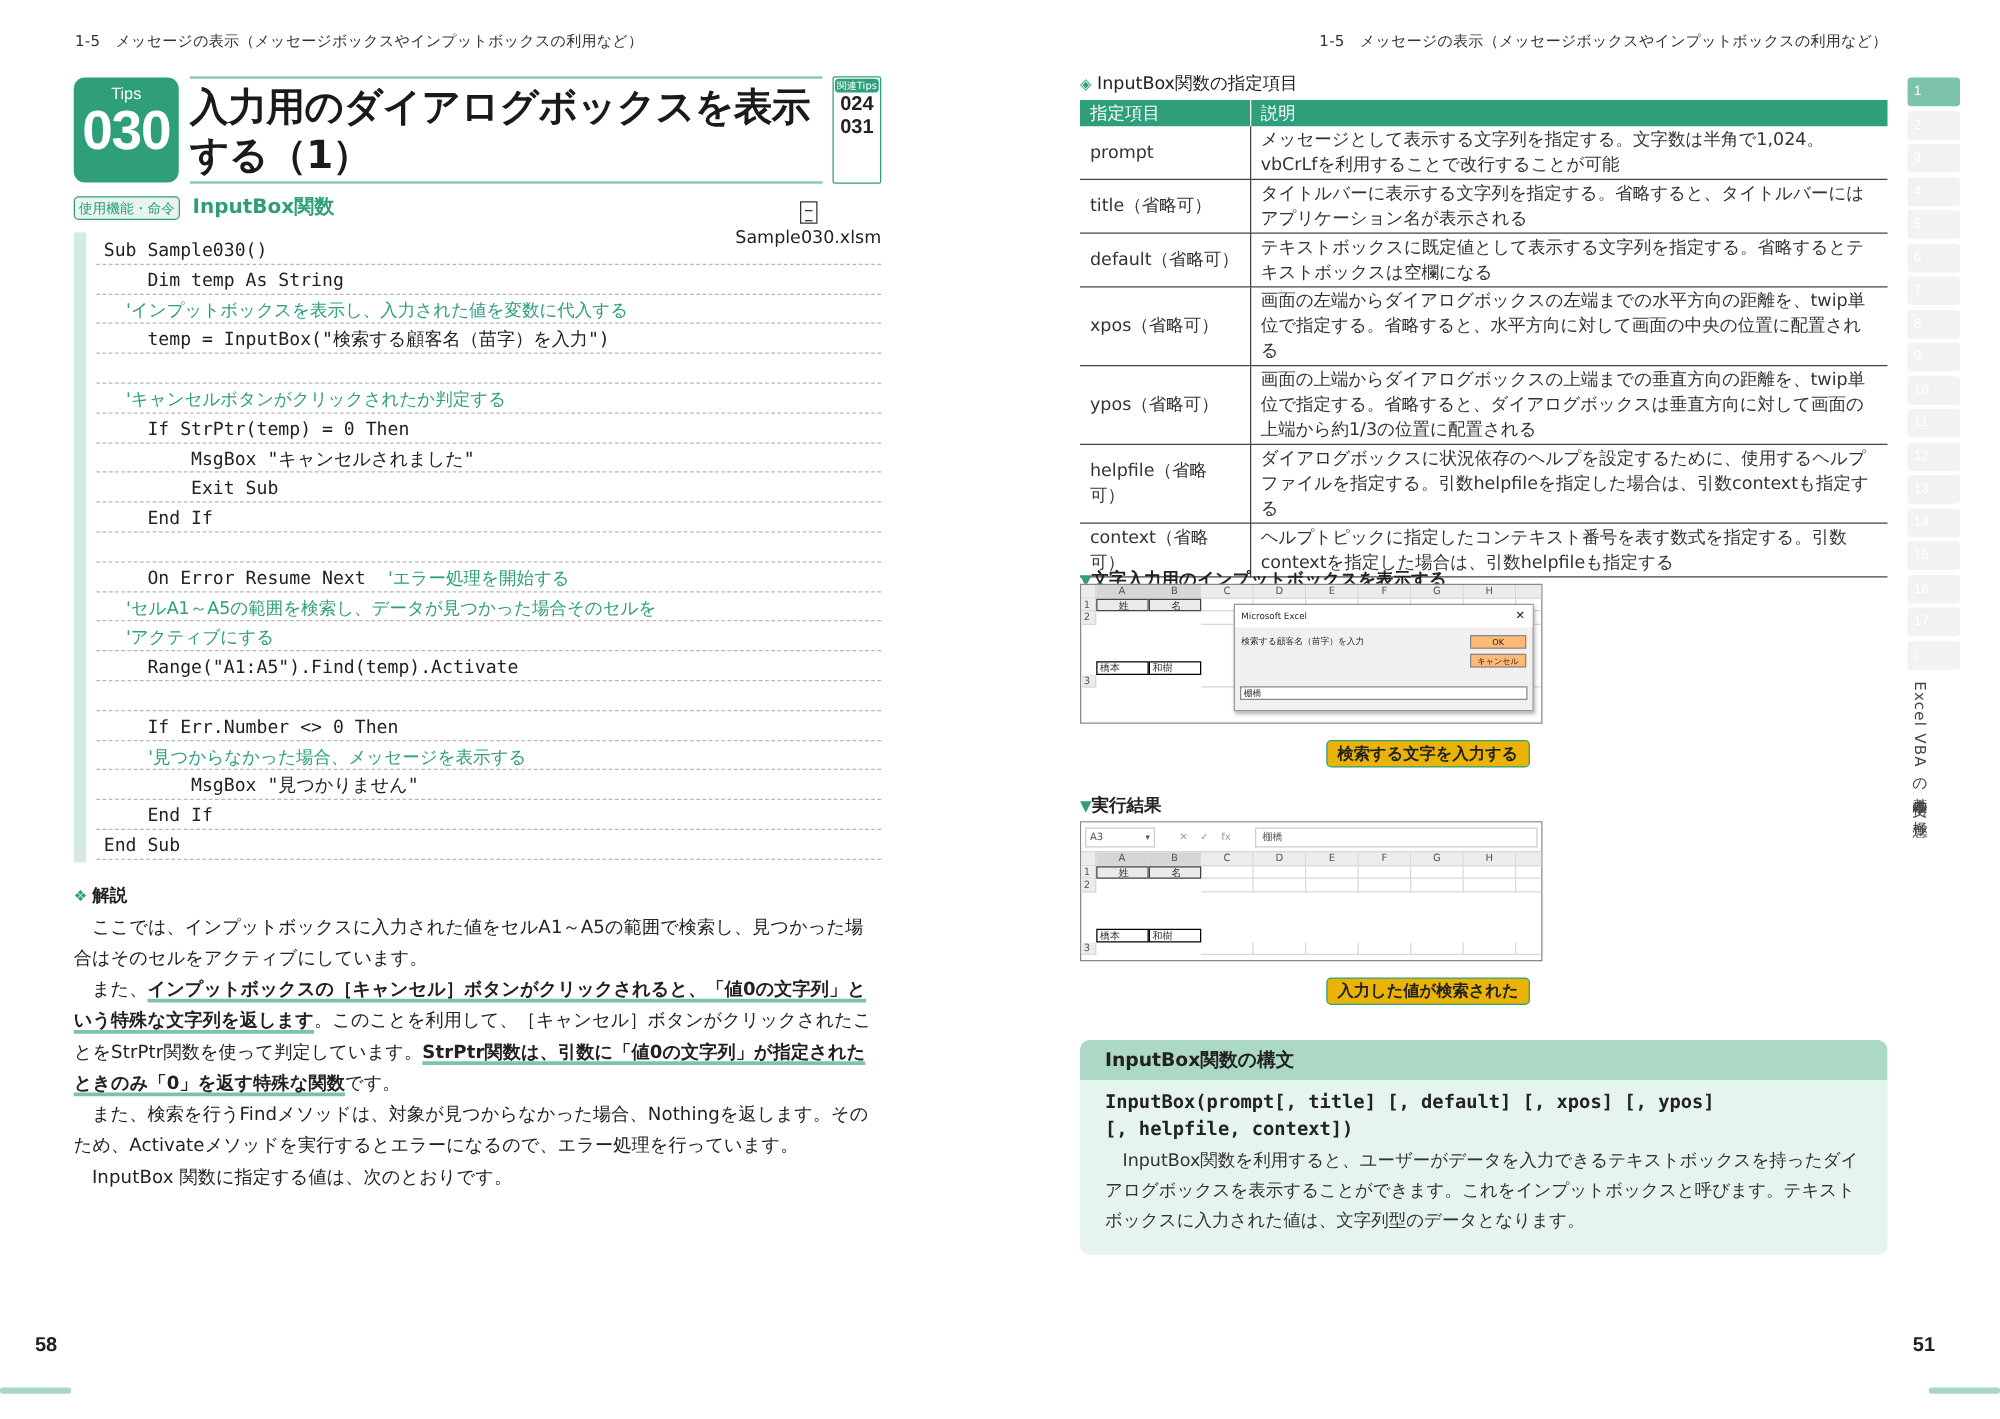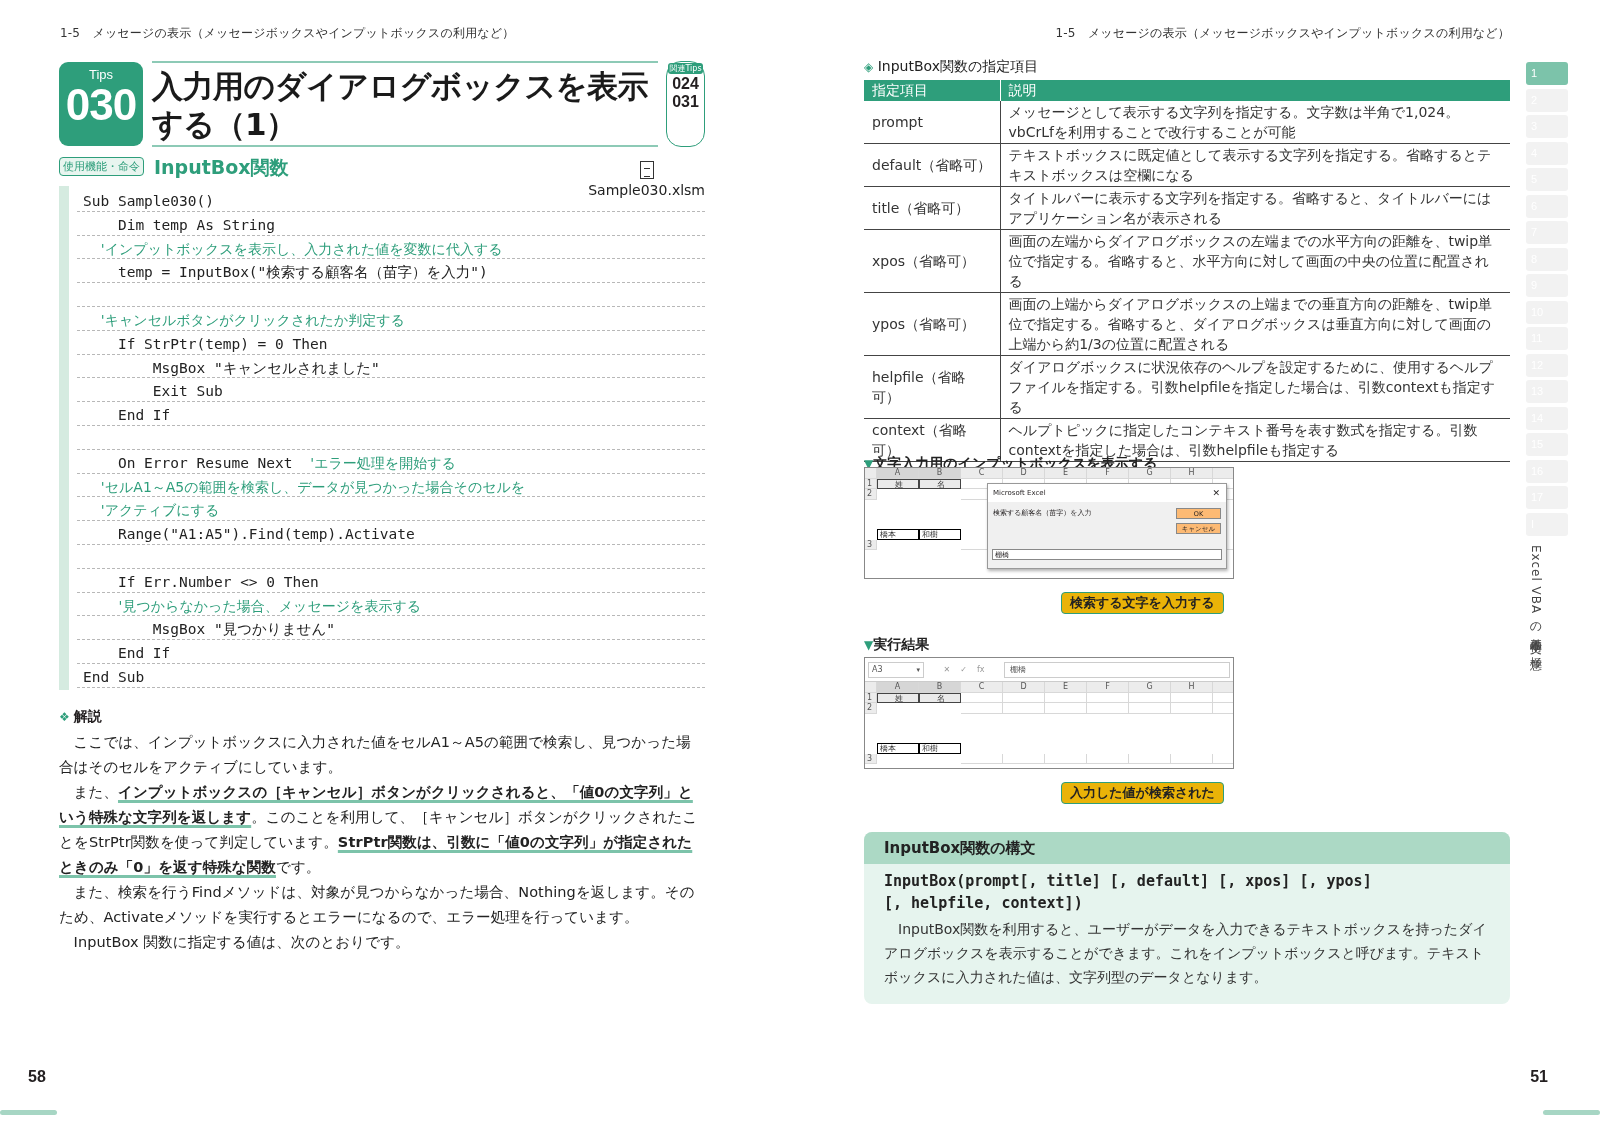--- a/index.html
+++ b/index.html
@@ -11,27 +11,27 @@
   .running-head.right { right: 90px; }
 
   
   .tips-badge { position: absolute; left: 59px; top: 62px; width: 84px; height: 84px; background: #2e9e7b; border-radius: 9px; color: #fff; text-align: center; }
   .tips-badge .tips-label { display: block; font-size: 13px; margin-top: 5px; font-family: "Liberation Sans", sans-serif; }
   .tips-badge .tips-num { display: block; font-size: 44px; font-weight: bold; line-height: 46px; font-family: "Liberation Sans", sans-serif; letter-spacing: -1px; }
 
   .title-area { position: absolute; left: 152px; top: 61px; width: 506px; height: 86px; border-top: 2px solid #8dcab6; border-bottom: 2px solid #8dcab6; }
   .title-area .title { font-size: 31px; font-weight: bold; line-height: 38px; padding-top: 4px; letter-spacing: -0.5px; color: #1a1a1a; }
 
-  .related { position: absolute; left: 666px; top: 61px; width: 39px; height: 86px; border: 1px solid #2e9e7b; border-radius: 15px; text-align: center; }
+  .related { position: absolute; left: 666px; top: 61px; width: 39px; height: 86px; border: 1px solid #2e9e7b; border-radius: 2px; text-align: center; }
   .related .rel-label { display: block; background: #2e9e7b; color: #fff; font-size: 8px; line-height: 11px; margin: 1px; border-radius: 3px; }
   .related .rel-num { display: block; font-size: 16px; font-weight: bold; line-height: 18px; font-family: "Liberation Sans", sans-serif; }
 
   .feature-row { position: absolute; left: 59px; top: 155px; width: 646px; height: 32px; }
   .feature-tag { position: absolute; left: 0; top: 2px; border: 1px solid #2e9e7b; border-radius: 4px; color: #2e9e7b; font-size: 11px; padding: 1px 3px; background: #e8f5ef; }
-  .feature-name { position: absolute; left: 95px; top: 0; font-size: 19px; font-weight: bold; color: #2e9e7b; }
+  .feature-name { position: absolute; left: 95px; top: 0; font-size: 16px; font-weight: bold; color: #2e9e7b; }
   .sample-file { position: absolute; right: 0; top: 6px; font-size: 14px; color: #222; display: flex; align-items: center; gap: 3px; flex-direction: column; }
   .file-icon { width: 14px; height: 18px; border: 1px solid #333; position: relative; background: #fff; }
   .file-icon::before { content: ""; position: absolute; left: 3px; right: 3px; top: 6px; height: 7px; border-top: 1px solid #333; border-bottom: 1px solid #333; }
 
   .code-block { position: absolute; left: 59px; top: 186px; width: 646px; height: 504px; }
   .code-bar { position: absolute; left: 0; top: 0; width: 10px; height: 504px; background: #d5ebe0; }
   .code-lines { position: absolute; left: 18px; top: 2px; right: 0; }
   .code-line { height: 23.8px; border-bottom: 1px dashed #b8b8b8; font-family: "DejaVu Sans Mono", "Liberation Mono", monospace; font-size: 14.5px; line-height: 26px; white-space: pre; color: #222; padding-left: 6px; }
   .code-line.comment { color: #2e9e7b; font-family: "DejaVu Sans", sans-serif; font-size: 14px; }
   .code-line .inline-comment { color: #2e9e7b; font-family: "DejaVu Sans", sans-serif; font-size: 14px; }
@@ -178,26 +178,26 @@
       <th>指定項目</th>
       <th>説明</th>
     </tr>
   </thead>
   <tbody id="param-body">
       <tr style="height: 42px;">
         <td>prompt</td>
         <td>メッセージとして表示する文字列を指定する。文字数は半角で1,024。vbCrLfを利用することで改行することが可能</td>
       </tr>
       <tr style="height: 41px;">
+        <td>title（省略可）</td>
+        <td>タイトルバーに表示する文字列を指定する。省略すると、タイトルバーにはアプリケーション名が表示される</td>
+      </tr>
+      <tr style="height: 41px;">
         <td>default（省略可）</td>
         <td>テキストボックスに既定値として表示する文字列を指定する。省略するとテキストボックスは空欄になる</td>
-      </tr>
-      <tr style="height: 41px;">
-        <td>title（省略可）</td>
-        <td>タイトルバーに表示する文字列を指定する。省略すると、タイトルバーにはアプリケーション名が表示される</td>
       </tr>
       <tr style="height: 42px;">
         <td>xpos（省略可）</td>
         <td>画面の左端からダイアログボックスの左端までの水平方向の距離を、twip単位で指定する。省略すると、水平方向に対して画面の中央の位置に配置される</td>
       </tr>
       <tr style="height: 62px;">
         <td>ypos（省略可）</td>
         <td>画面の上端からダイアログボックスの上端までの垂直方向の距離を、twip単位で指定する。省略すると、ダイアログボックスは垂直方向に対して画面の上端から約1/3の位置に配置される</td>
       </tr>
       <tr style="height: 42px;">

